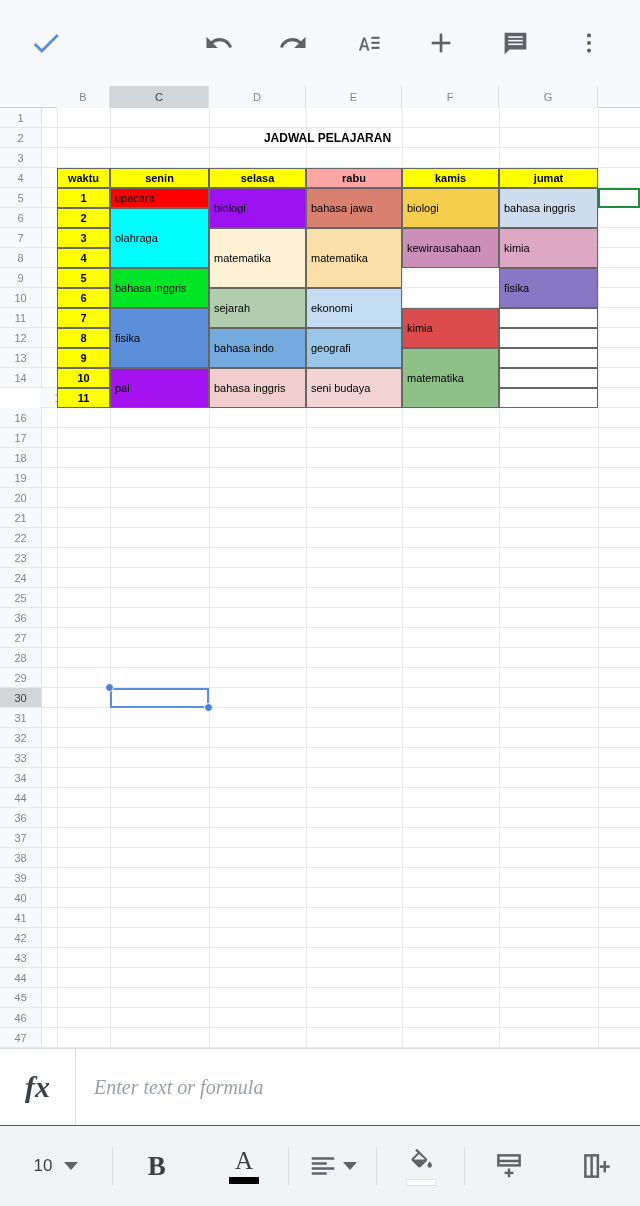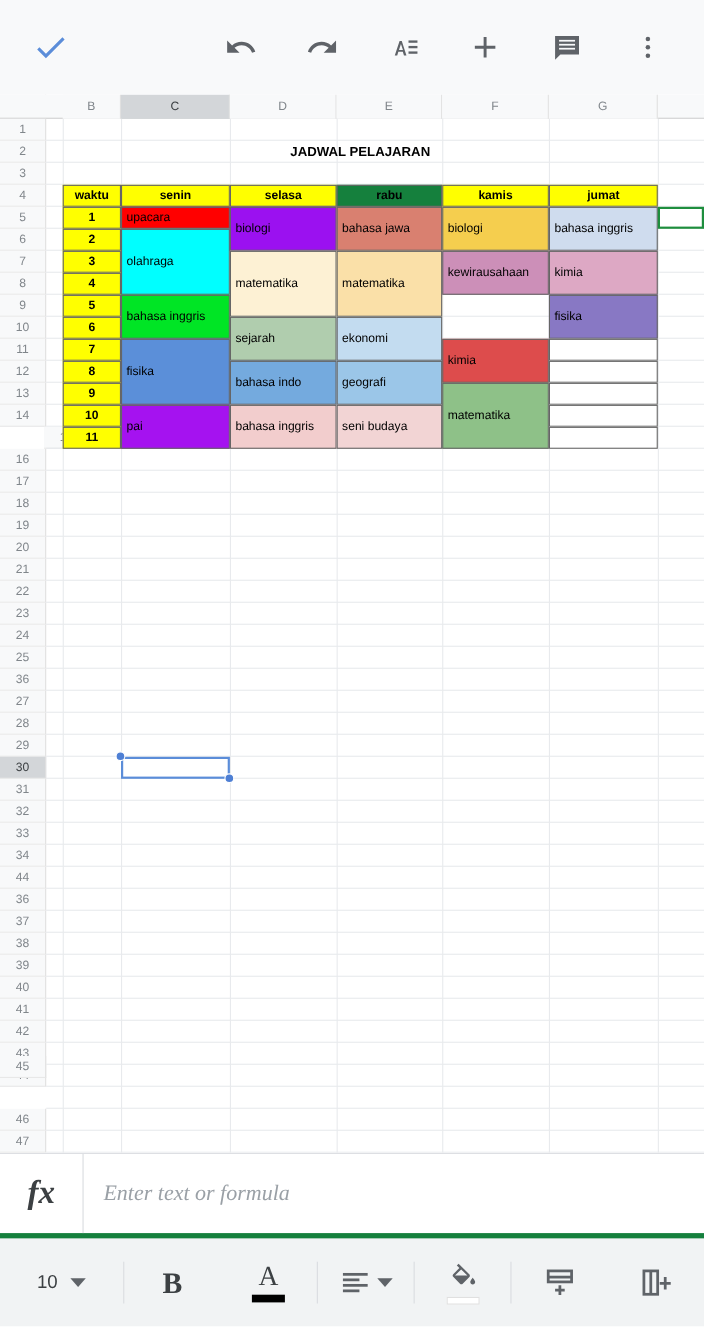--- a/index.html
+++ b/index.html
@@ -80,21 +80,21 @@
   }
   .range-box { position: absolute; border: 2px solid #5b8dd9; background: transparent; }
   .handle {
     position: absolute; width: 9px; height: 9px; border-radius: 50%;
     background: #4e7fd4; border: 1px solid #fff;
   }
 
   
   .fbar {
     flex: 0 0 78px; height: 78px;
-    background: #fff; border-top: 1px solid #dadce0; border-bottom: 5px solid #15803d;
+    background: #fff; border-top: 1px solid #dadce0; border-bottom: 1px solid #15803d;
     display: flex; align-items: center;
   }
   .fx {
     width: 76px; height: 100%;
     display: flex; align-items: center; justify-content: center;
     border-right: 1px solid #dadce0;
     font-family: "Liberation Serif", serif;
     font-style: italic; font-size: 30px; font-weight: bold; color: #3c4043;
   }
   .finput {
@@ -270,38 +270,38 @@
         <div class="rowhead" style="top: 802px;">40</div>
         <div class="gridline-h" style="top: 821px;"></div>
         <div class="rowhead" style="top: 822px;">41</div>
         <div class="gridline-h" style="top: 841px;"></div>
         <div class="rowhead" style="top: 842px;">42</div>
         <div class="gridline-h" style="top: 861px;"></div>
         <div class="rowhead" style="top: 862px;">43</div>
         <div class="gridline-h" style="top: 881px;"></div>
         <div class="rowhead" style="top: 882px;">44</div>
         <div class="gridline-h" style="top: 901px;"></div>
-        <div class="rowhead" style="top: 874px;">45</div>
+        <div class="rowhead" style="top: 902px; font-family: Liberation Mono, monospace;">45</div>
         <div class="gridline-h" style="top: 921px;"></div>
         <div class="rowhead" style="top: 922px;">46</div>
         <div class="gridline-h" style="top: 941px;"></div>
         <div class="rowhead" style="top: 942px;">47</div>
         <div class="gridline-h" style="top: 961px;"></div>
         <div class="gridline-v" style="left: 57px; height: 940px;"></div>
         <div class="gridline-v" style="left: 110px; height: 940px;"></div>
         <div class="gridline-v" style="left: 209px; height: 940px;"></div>
         <div class="gridline-v" style="left: 306px; height: 940px;"></div>
         <div class="gridline-v" style="left: 402px; height: 940px;"></div>
         <div class="gridline-v" style="left: 499px; height: 940px;"></div>
         <div class="gridline-v" style="left: 598px; height: 940px;"></div>
         <div class="title-cell" style="left: 57px; top: 42px; width: 541px; height: 20px;">JADWAL PELAJARAN</div>
         <div class="cell bordered ctr bold" style="left: 57px; top: 82px; width: 53px; height: 20px; background: rgb(255, 255, 0);">waktu</div>
         <div class="cell bordered ctr bold" style="left: 110px; top: 82px; width: 99px; height: 20px; background: rgb(255, 255, 0);">senin</div>
         <div class="cell bordered ctr bold" style="left: 209px; top: 82px; width: 97px; height: 20px; background: rgb(255, 255, 0);">selasa</div>
-        <div class="cell bordered ctr bold" style="left: 306px; top: 82px; width: 96px; height: 20px; background: #15803d;">rabu</div>
+        <div class="cell bordered ctr bold" style="left: 306px; top: 82px; width: 96px; height: 20px; background: #fca5a5;">rabu</div>
         <div class="cell bordered ctr bold" style="left: 402px; top: 82px; width: 97px; height: 20px; background: rgb(255, 255, 0);">kamis</div>
         <div class="cell bordered ctr bold" style="left: 499px; top: 82px; width: 99px; height: 20px; background: rgb(255, 255, 0);">jumat</div>
         <div class="cell bordered ctr bold" style="left: 57px; top: 102px; width: 53px; height: 20px; background: rgb(255, 255, 0);">1</div>
         <div class="cell bordered ctr bold" style="left: 57px; top: 122px; width: 53px; height: 20px; background: rgb(255, 255, 0);">2</div>
         <div class="cell bordered ctr bold" style="left: 57px; top: 142px; width: 53px; height: 20px; background: rgb(255, 255, 0);">3</div>
         <div class="cell bordered ctr bold" style="left: 57px; top: 162px; width: 53px; height: 20px; background: rgb(255, 255, 0);">4</div>
         <div class="cell bordered ctr bold" style="left: 57px; top: 182px; width: 53px; height: 20px; background: rgb(255, 255, 0);">5</div>
         <div class="cell bordered ctr bold" style="left: 57px; top: 202px; width: 53px; height: 20px; background: rgb(255, 255, 0);">6</div>
         <div class="cell bordered ctr bold" style="left: 57px; top: 222px; width: 53px; height: 20px; background: rgb(255, 255, 0);">7</div>
         <div class="cell bordered ctr bold" style="left: 57px; top: 242px; width: 53px; height: 20px; background: rgb(255, 255, 0);">8</div>

